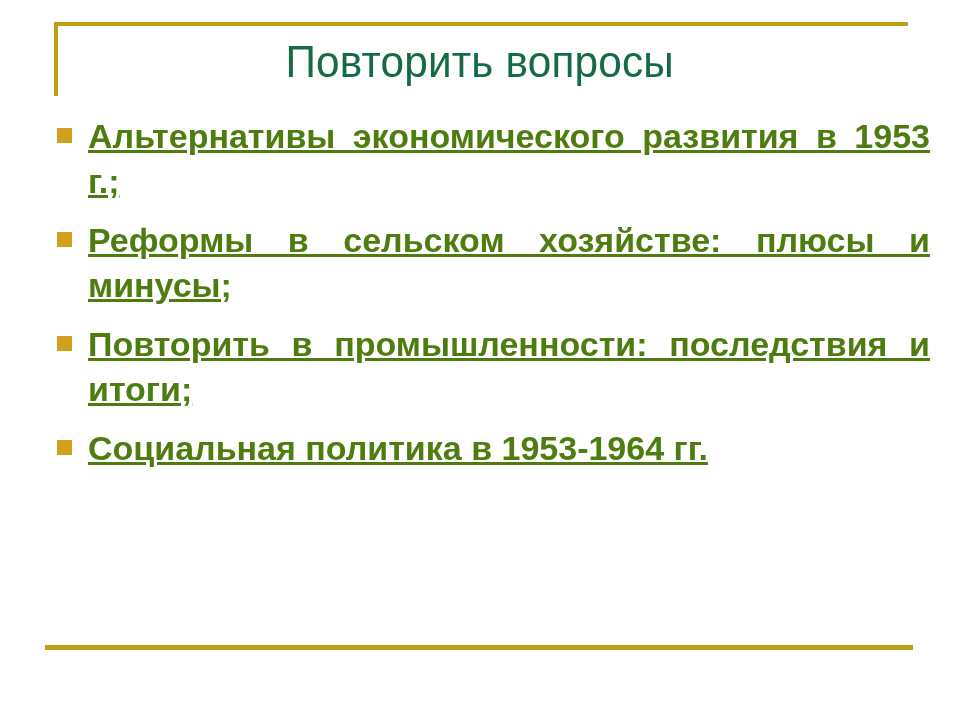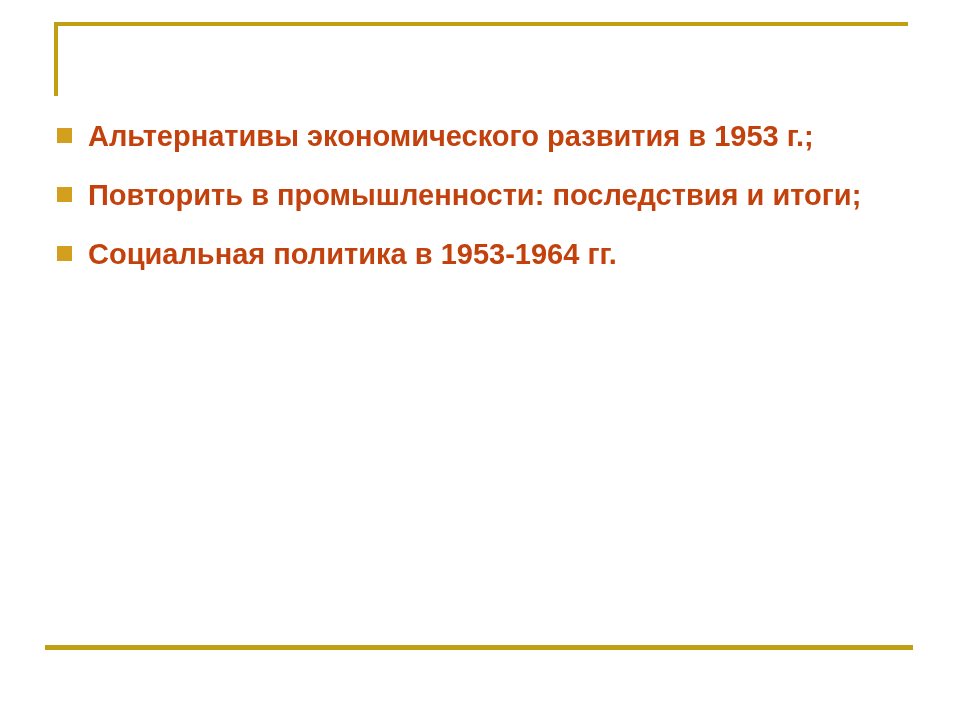--- a/index.html
+++ b/index.html
@@ -85,53 +85,61 @@
   .bullet-marker {
     position: absolute;
     left: 17px;
     top: 14px;
     width: 15px;
     height: 15px;
     background: #D2A01E;
   }
   .bullet-text {
     display: block;
-    color: #c2410c;
-    font-size: 29px;
+    color: #4d7c0f;
+    font-size: 34px;
     line-height: 45px;
     font-weight: bold;
     text-align: justify;
     text-align-last: left;
     letter-spacing: 0px;
     word-spacing: 0px;
+    text-decoration: underline;
   }
   .bullet-item.justified .bullet-text {
     text-align: justify;
   }
   .bullet-item.plain .bullet-text {
     text-align: left;
   }
 </style>
 </head>
 <body>
 
 <div id="slide">
 
   <div class="rule-top"></div>
   <div class="rule-left"></div>
   <div class="rule-bottom"></div>
 
+  <div class="title-block">
+    <span class="title-text">Повторить вопросы</span>
+  </div>
 
   <div class="body-block">
 
     <div class="bullet-item justified">
       <span class="bullet-marker"></span>
       <span class="bullet-text">Альтернативы экономического развития в 1953 г.;</span>
     </div>
 
+    <div class="bullet-item justified">
+      <span class="bullet-marker"></span>
+      <span class="bullet-text">Реформы в сельском хозяйстве: плюсы и минусы;</span>
+    </div>
 
     <div class="bullet-item justified">
       <span class="bullet-marker"></span>
       <span class="bullet-text">Повторить в промышленности: последствия и итоги;</span>
     </div>
 
     <div class="bullet-item plain">
       <span class="bullet-marker"></span>
       <span class="bullet-text">Социальная политика в 1953-1964 гг.</span>
     </div>

